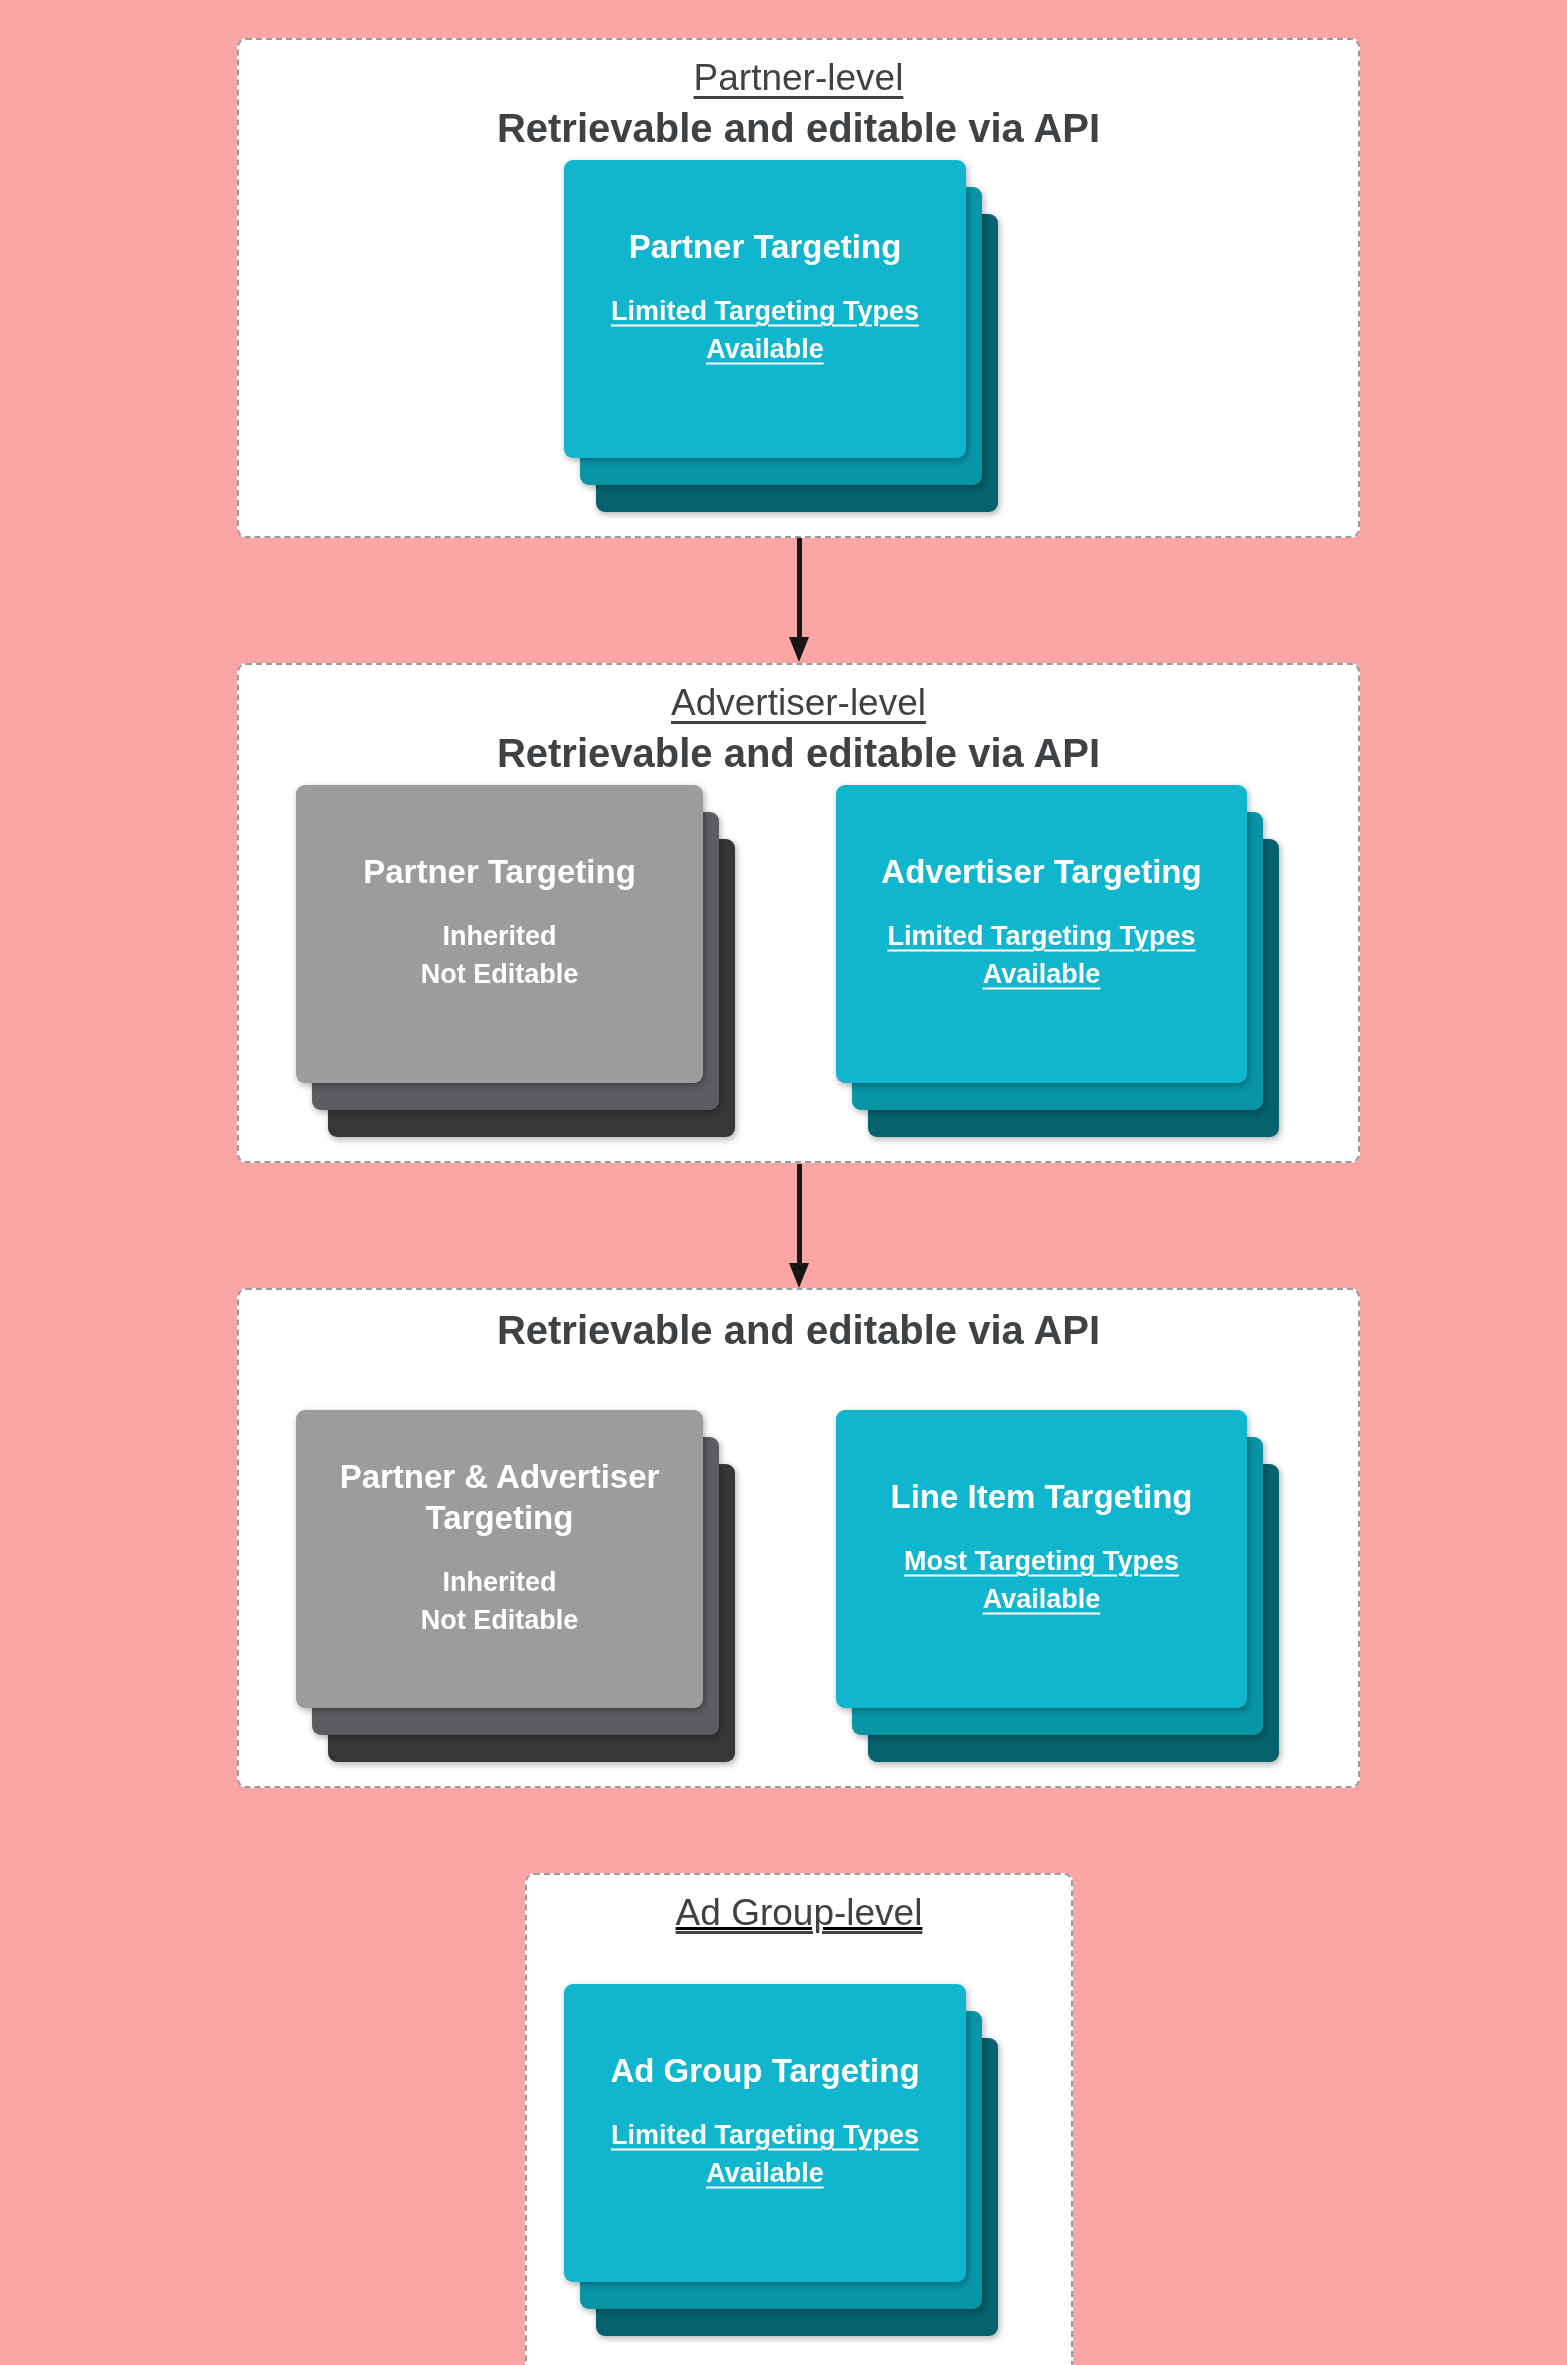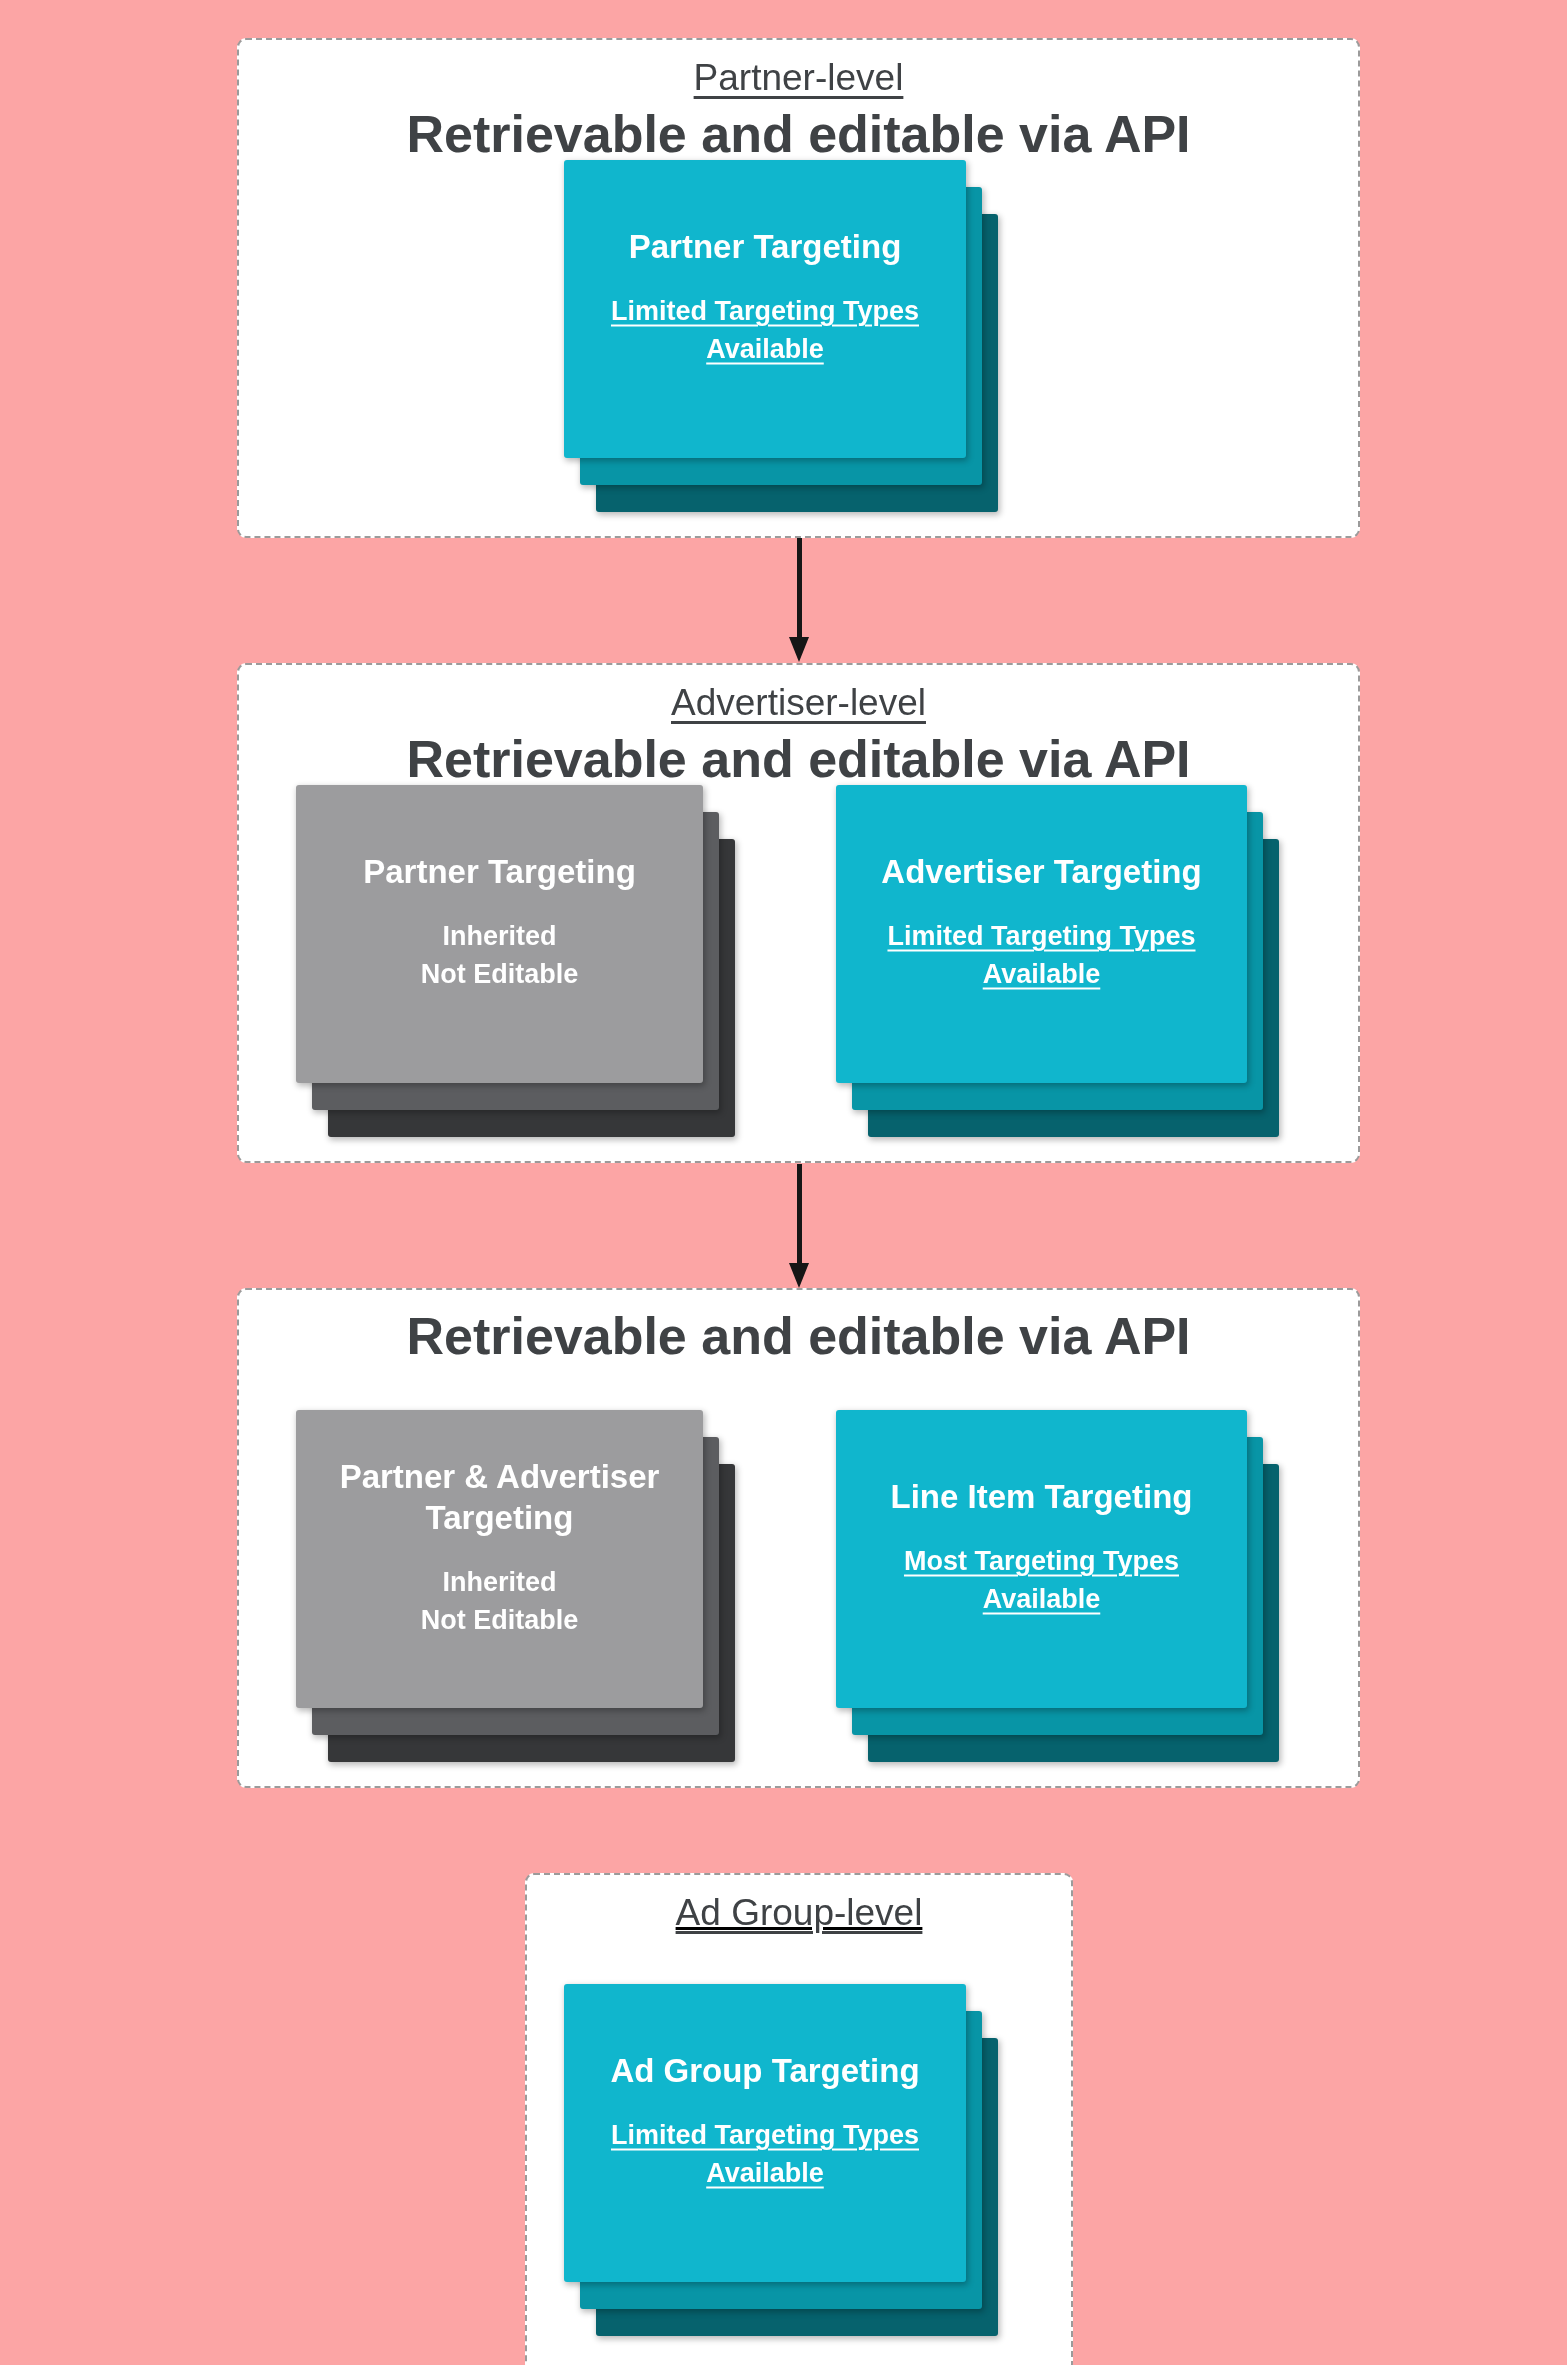--- a/index.html
+++ b/index.html
@@ -15,30 +15,30 @@
   #s-partner   {left:237px;top:38px;  width:1123px;height:500px;}
   #s-advertiser{left:237px;top:663px; width:1123px;height:500px;}
   #s-lineitem  {left:237px;top:1288px;width:1123px;height:500px;}
   #s-adgroup   {left:525px;top:1873px;width:548px; height:500px;text-decoration:underline;}
   .level-head{padding-top:14.3px;text-align:center;}
   .level-title{
     font-size:37px;line-height:1.3;font-weight:400;color:var(--heading,#3f4245);
     text-decoration:underline;text-underline-offset:6.3px;text-decoration-thickness:2.7px;
   }
   .level-subtitle{
-    font-size:52px;line-height:1.15;font-weight:700;color:var(--heading,#3f4245);margin-top:2.7px;
+    font-size:40px;line-height:1.15;font-weight:700;color:var(--heading,#3f4245);margin-top:2.7px;
   }
   .level-subtitle.red{color:var(--red,#f5270b);}
   
   .stack{position:absolute;width:411px;height:298px;}
   #s-partner .stack{left:325px;top:120px;width:402px;}
   .stack.pos-left {left:57px; top:120px;width:407px;}
   .stack.pos-right{left:597px;top:120px;width:411px;}
   #s-adgroup .stack{left:37px;top:109px;width:402px;}
-  .layer{position:absolute;inset:0;border-radius:3px;box-shadow:1.8px 2.7px 6.3px rgba(0,0,0,0.28);}
+  .layer{position:absolute;inset:0;border-radius:9px;box-shadow:1.8px 2.7px 6.3px rgba(0,0,0,0.28);}
   .layer.back{transform:translate(32px,54px);}
   .layer.mid {transform:translate(16px,27px);}
   .stack.cyan .layer.back{background:var(--cyan-dark,#06626d);}
   .stack.cyan .layer.mid {background:var(--cyan-mid,#0895a6);}
   .stack.cyan .layer.front{background:var(--cyan,#10b6cd);}
   .stack.gray .layer.back{background:var(--gray-dark,#363739);}
   .stack.gray .layer.mid {background:var(--gray-mid,#5c5d60);}
   .stack.gray .layer.front{background:var(--gray,#9c9c9e);}
   .layer.front{display:flex;align-items:center;justify-content:center;text-align:center;}
   .card-content{transform:translateY(-12.5px);padding:0 16px;}

